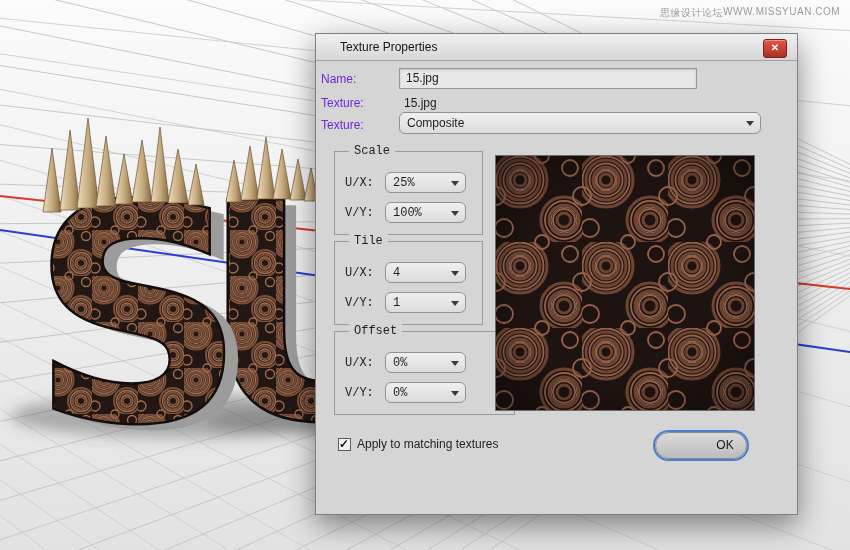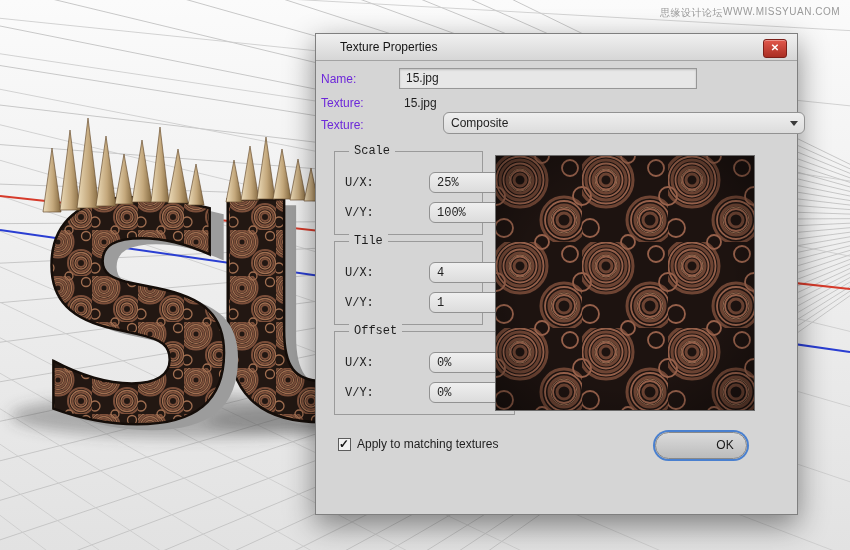--- a/index.html
+++ b/index.html
@@ -27,21 +27,21 @@
   .lbl-name{left:5px;top:38px;}
   .lbl-texture{left:5px;top:62px;}
   .lbl-visible{left:5px;top:84px;}
 
   .input{position:absolute;left:83px;top:34px;width:298px;height:21px;background:#e7e7e7;
          border:1px solid #979797;box-sizing:border-box;line-height:19px;padding:0 6px;
          box-shadow:inset 0 1px 2px rgba(0,0,0,.18);}
   .static-val{position:absolute;left:88px;top:62px;}
 
   .dropdown{position:absolute;background:linear-gradient(#efefef,#dcdcdc);
-            border:1px solid #929292;border-radius:6px;box-sizing:border-box;margin-left:44px;}
+            border:1px solid #929292;border-radius:6px;box-sizing:border-box;}
   .dropdown .dval{position:absolute;left:7px;top:0;line-height:20px;white-space:nowrap;}
   .chev{position:absolute;right:6px;top:8px;width:0;height:0;
         border-left:4px solid transparent;border-right:4px solid transparent;
         border-top:5px solid #3a3a3a;}
   .dd-visible{left:83px;top:78px;width:362px;height:22px;}
 
   .group{position:absolute;left:18px;width:147px;height:82px;border:1px solid #9a9a9a;font-family:Liberation Mono, monospace;}
   .g-scale{top:117px;} .g-tile{top:207px;} .g-offset{top:297px;padding-left:32px;}
   .legend{position:absolute;top:-8px;left:14px;background:#d5d5d5;padding:0 5px;}
   .grow-label{position:absolute;left:10px;}

